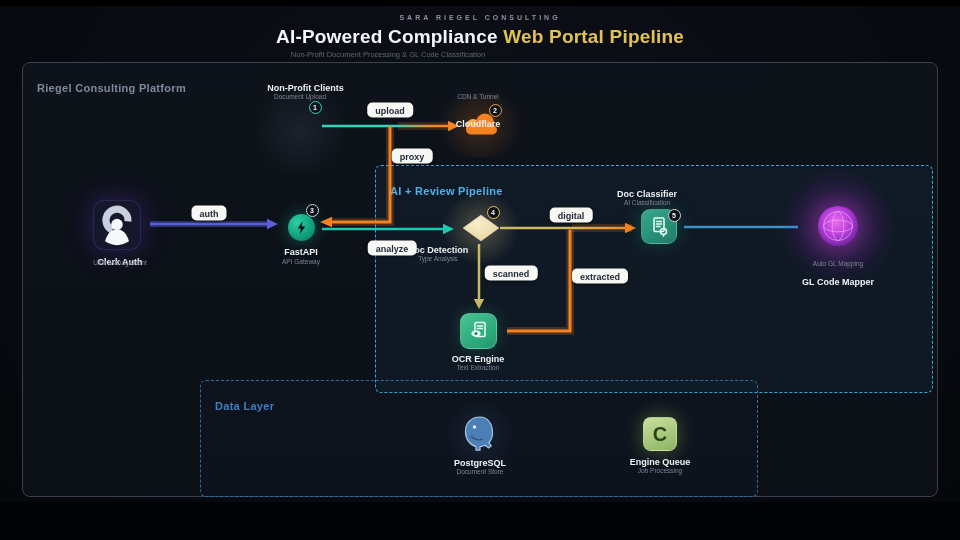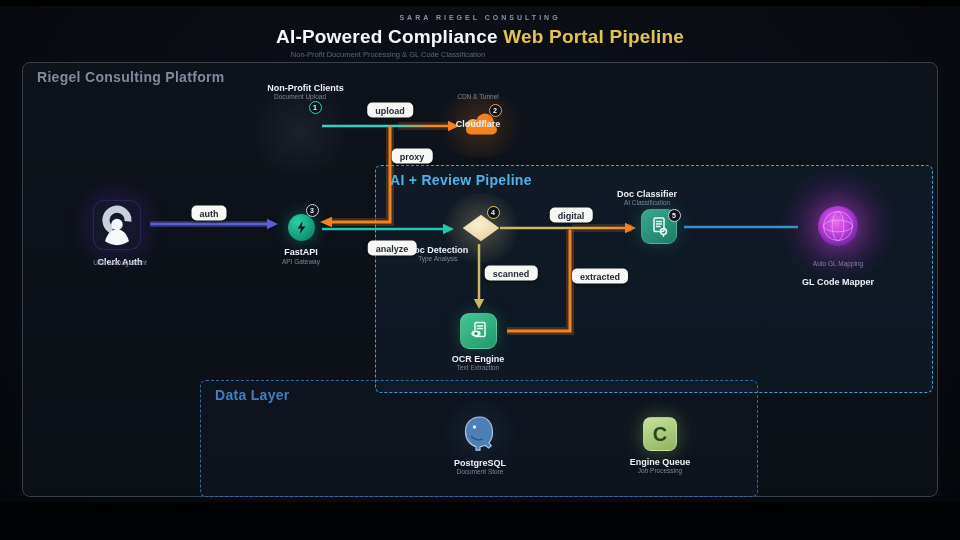--- a/index.html
+++ b/index.html
@@ -18,21 +18,21 @@
   .kicker{position:absolute;top:14px;left:0;width:960px;text-align:center;
     font-size:7px;font-weight:bold;letter-spacing:3px;color:#8a93a5;z-index:6;}
   .main-title{position:absolute;top:26px;left:0;width:960px;text-align:center;
     font-size:19px;font-weight:bold;color:#f4f6f9;letter-spacing:.2px;z-index:6;}
   .main-title .accent{color:#e3c254;}
   .hdr-subtitle{position:absolute;top:50px;left:0;width:776px;text-align:center;
     font-size:7.5px;color:#5d6775;z-index:6;}
 
   
   .box{position:absolute;box-sizing:border-box;z-index:1;}
-  .box-label{position:absolute;top:6px;left:14px;font-size:14px;font-weight:bold;letter-spacing:.3px;}
+  .box-label{position:absolute;top:19px;left:14px;font-size:11px;font-weight:bold;letter-spacing:.3px;}
   .box-platform{left:22px;top:62px;width:916px;height:435px;border:1px solid #39414d;border-radius:8px;
     background:linear-gradient(180deg,#0e131b 0%,#0b0f16 100%);}
   .box-platform .box-label{color:#7f8a9c;}
   .box-ai{left:375px;top:165px;width:558px;height:228px;border:1.5px dashed #3aa7d9;border-radius:6px;
     background:rgba(46,100,145,0.10);}
   .box-ai .box-label{color:#4db3e8;}
   .box-data{left:200px;top:380px;width:558px;height:117px;border:1.5px dashed #2e6da4;border-radius:6px;
     background:rgba(36,72,115,0.07);}
   .box-data .box-label{color:#3f7fc1;}
 

